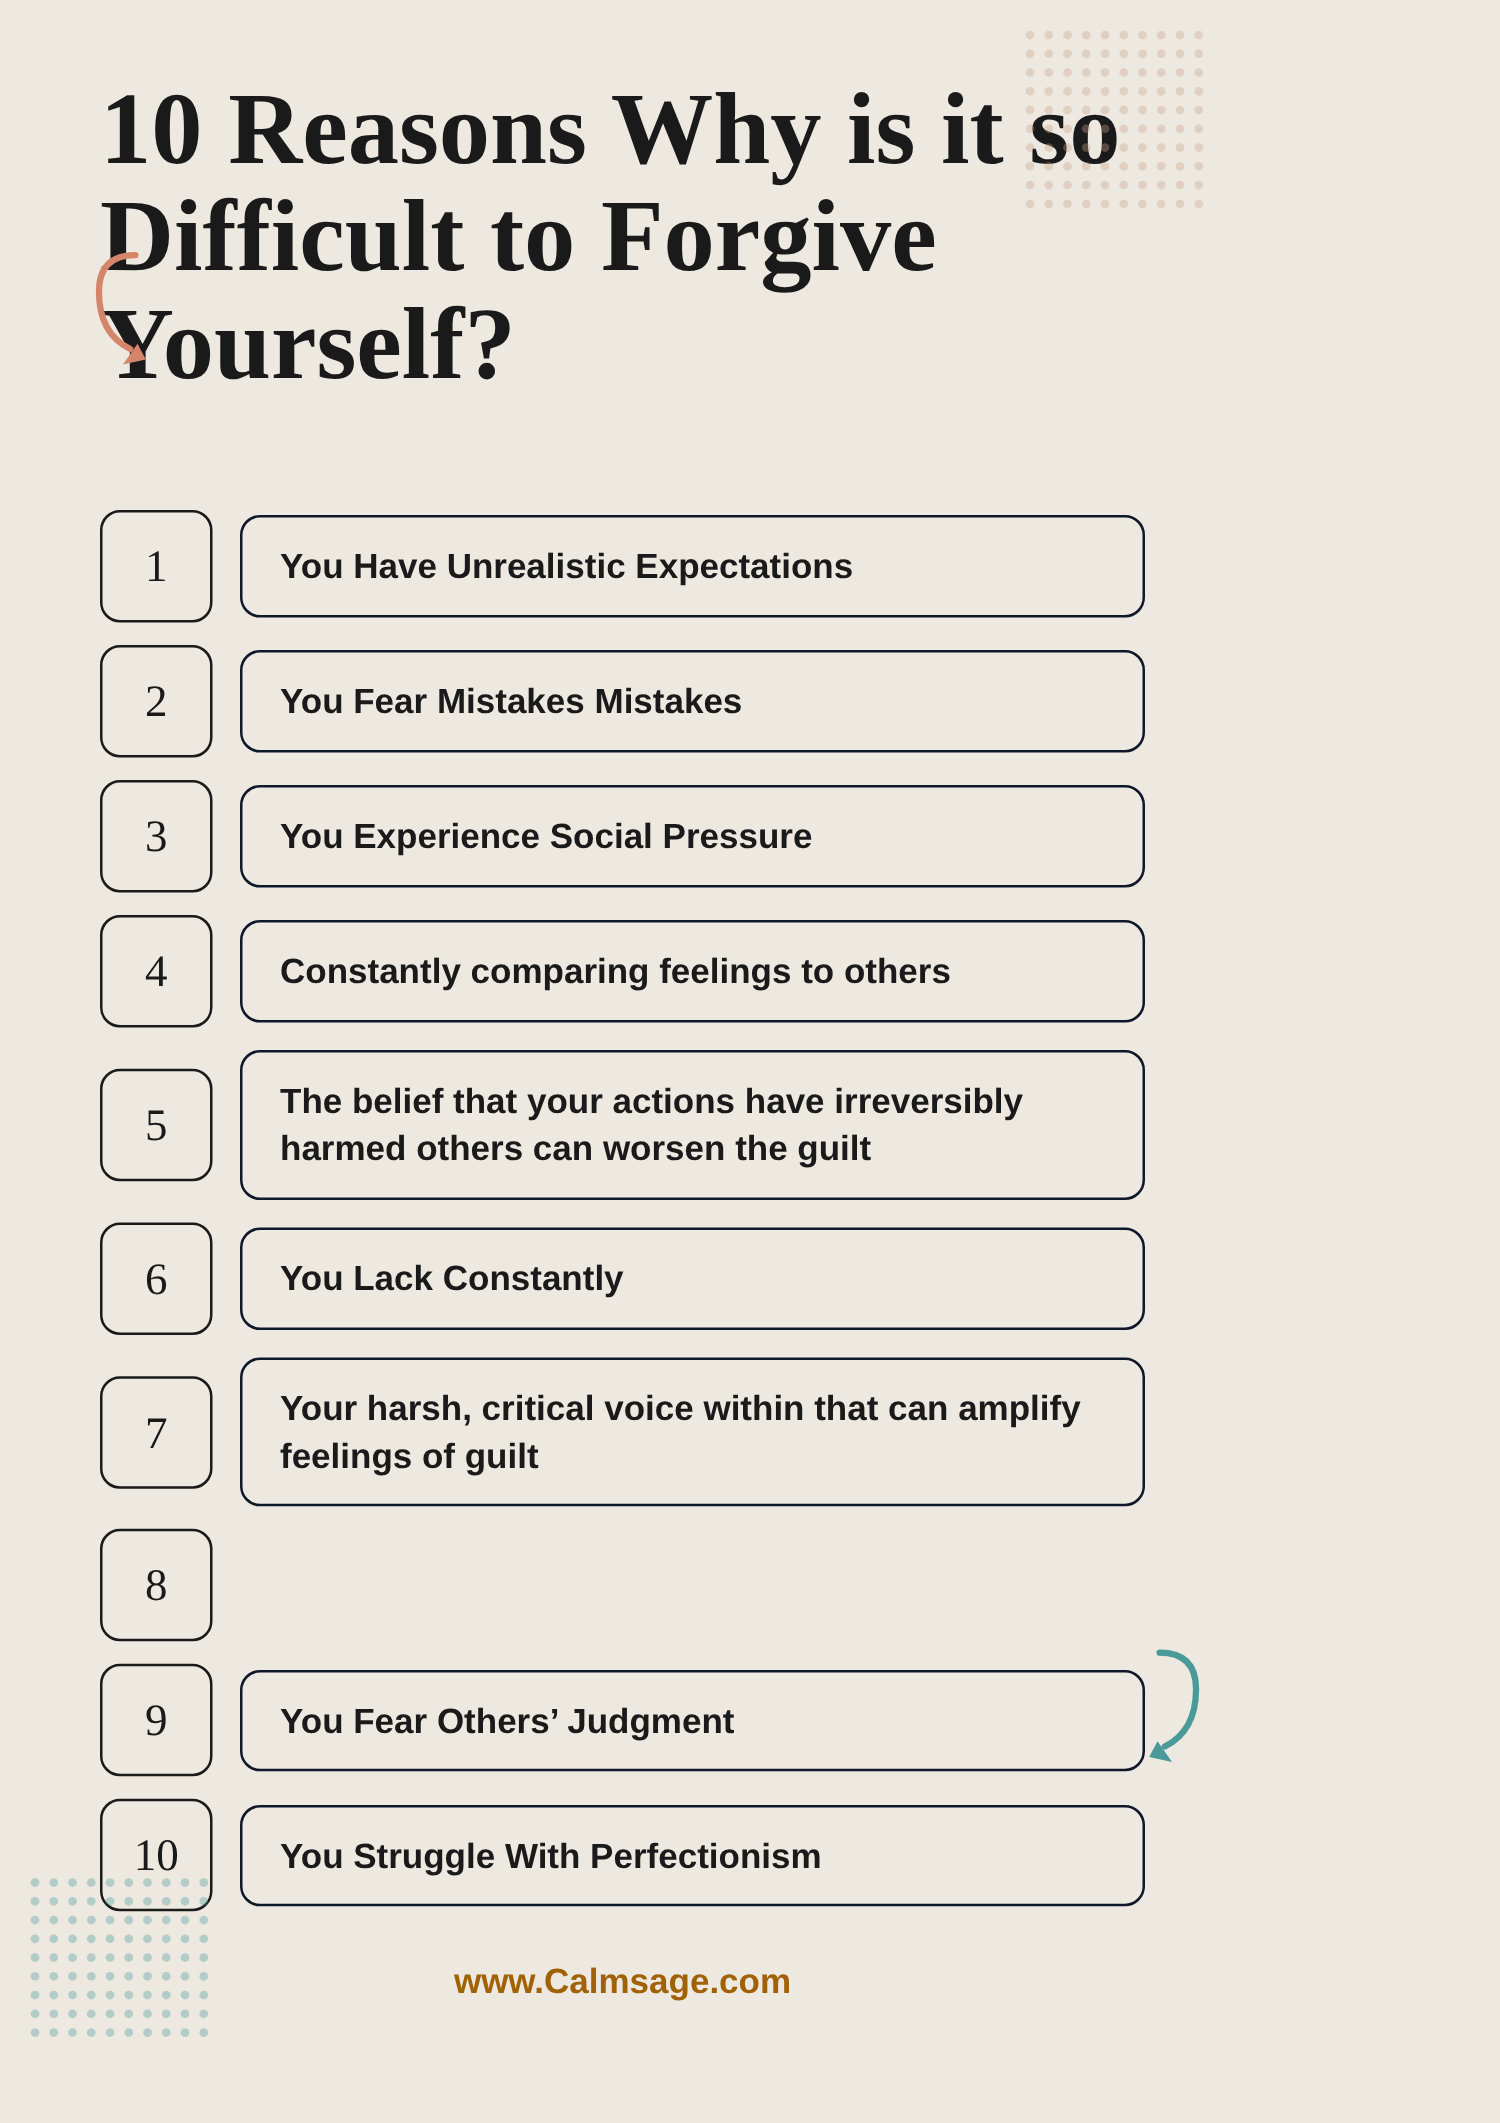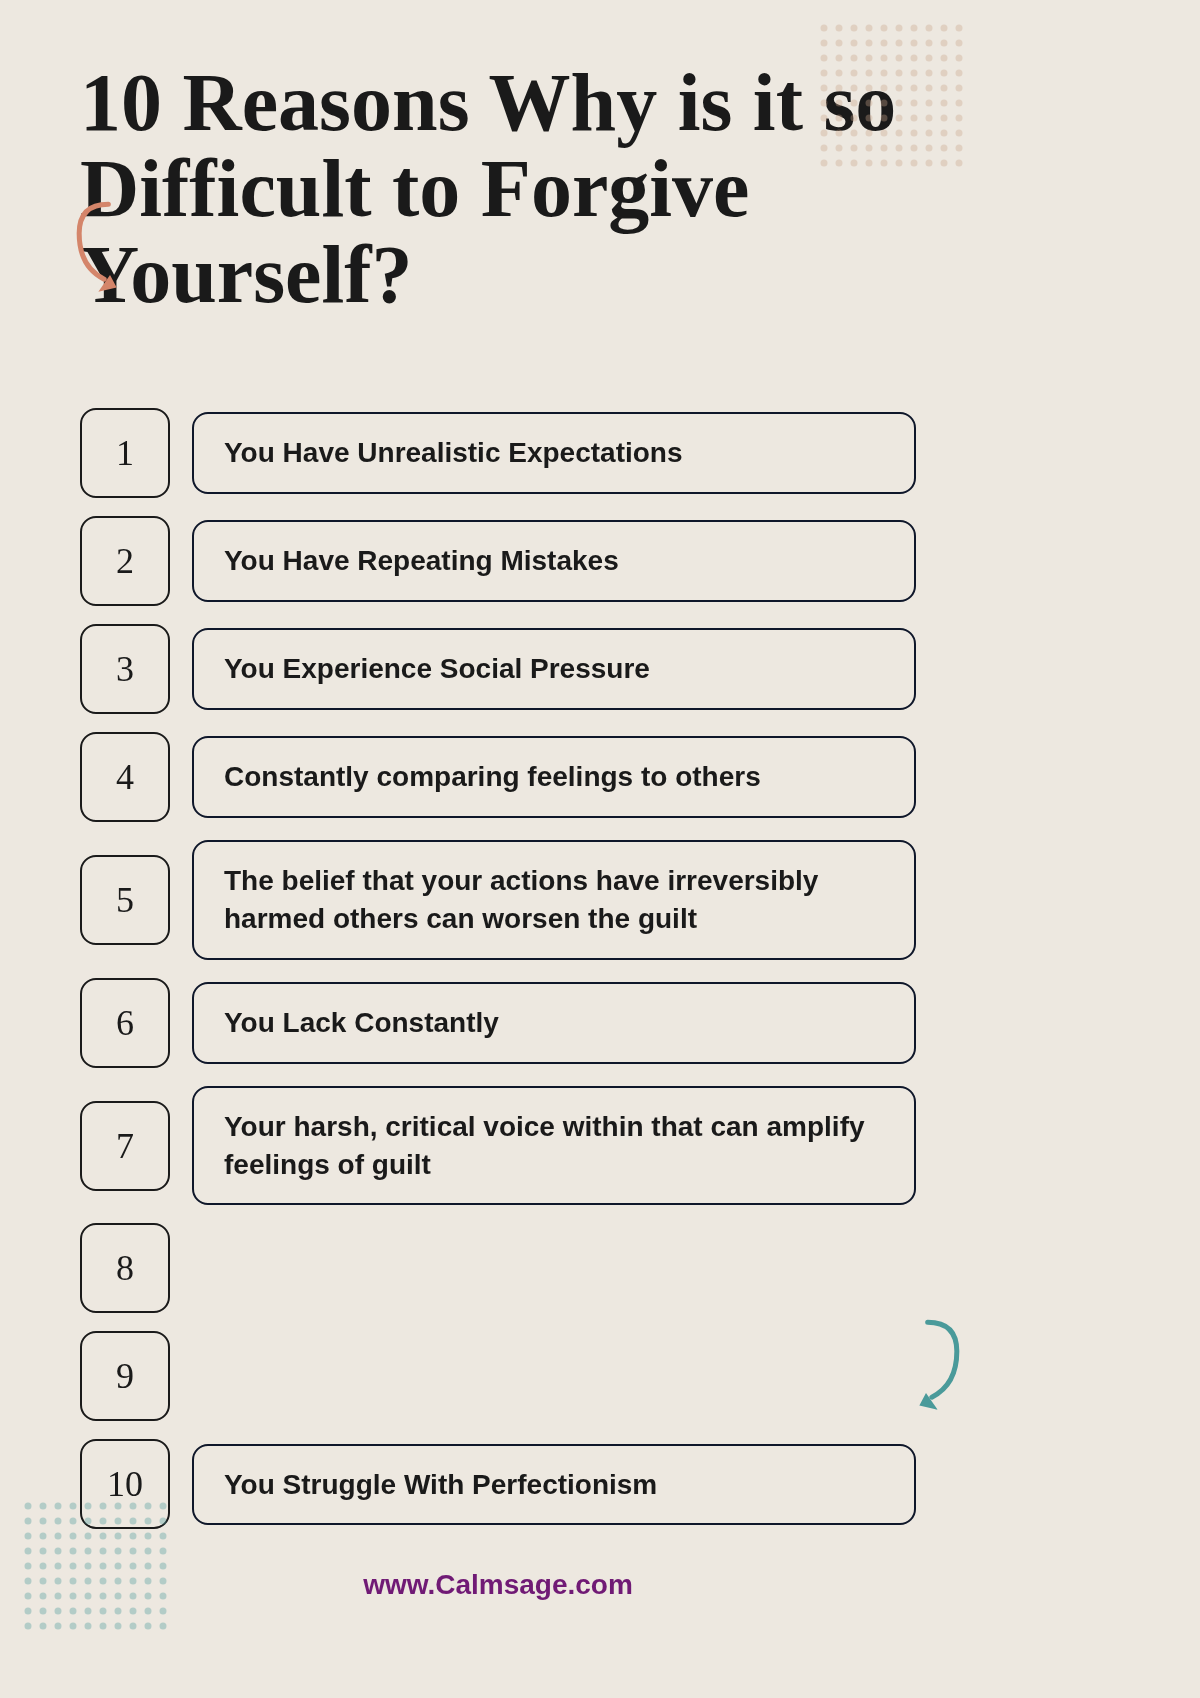--- a/index.html
+++ b/index.html
@@ -109,21 +109,21 @@
       line-height: 1.35;
       background-color: transparent;
       font-family: Arial, sans-serif;
     }
 
     .footer {
       text-align: center;
       margin-top: 40px;
       font-size: 28px;
       font-weight: 700;
-      color: #701a75;
+      color: #a16207;
       font-family: Arial, sans-serif;
     }
   </style>
 </head>
 <body>
 
 <div class="page-container">
 
   <svg class="dot-pattern-top-right" viewBox="0 0 160 160" xmlns="http://www.w3.org/2000/svg">
       <circle cx="8" cy="8" r="3.5" fill="#c9a48a"></circle>
@@ -336,21 +336,21 @@
     <span>Difficult to Forgive Yourself?</span>
   </h1>
 
   <div class="items-container" id="items-container">
   <div class="list-item">
         <div class="number-box">1</div>
         <div class="text-box">You Have Unrealistic Expectations</div>
       </div>
       <div class="list-item">
         <div class="number-box">2</div>
-        <div class="text-box">You Have Repeating Mistakes</div>
+        <div class="text-box">You Fear Mistakes Mistakes</div>
       </div>
       <div class="list-item">
         <div class="number-box">3</div>
         <div class="text-box">You Experience Social Pressure</div>
       </div>
       <div class="list-item">
         <div class="number-box">4</div>
         <div class="text-box">Constantly comparing feelings to others</div>
       </div>
       <div class="list-item">
@@ -363,20 +363,21 @@
       </div>
       <div class="list-item">
         <div class="number-box">7</div>
         <div class="text-box">Your harsh, critical voice within that can amplify feelings of guilt</div>
       </div>
       <div class="list-item">
         <div class="number-box">8</div>
       </div>
       <div class="list-item">
         <div class="number-box">9</div>
+        <div class="text-box">You Fear Others’ Judgment</div>
       </div>
       <div class="list-item">
         <div class="number-box">10</div>
         <div class="text-box">You Struggle With Perfectionism</div>
       </div>
     </div>
 
   <div class="footer">www.Calmsage.com</div>
 
 </div>

